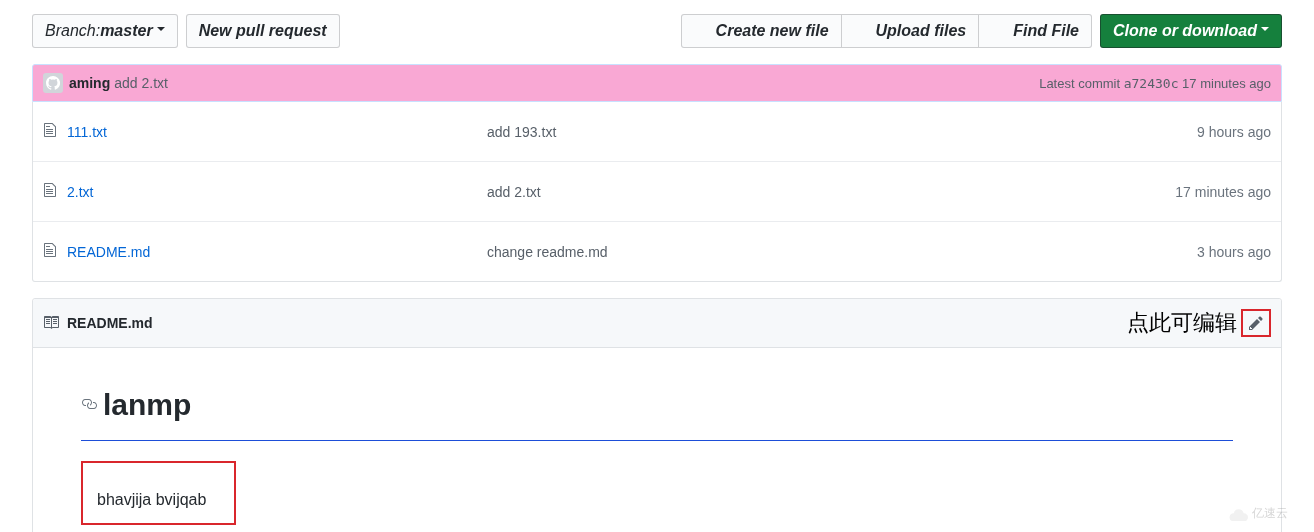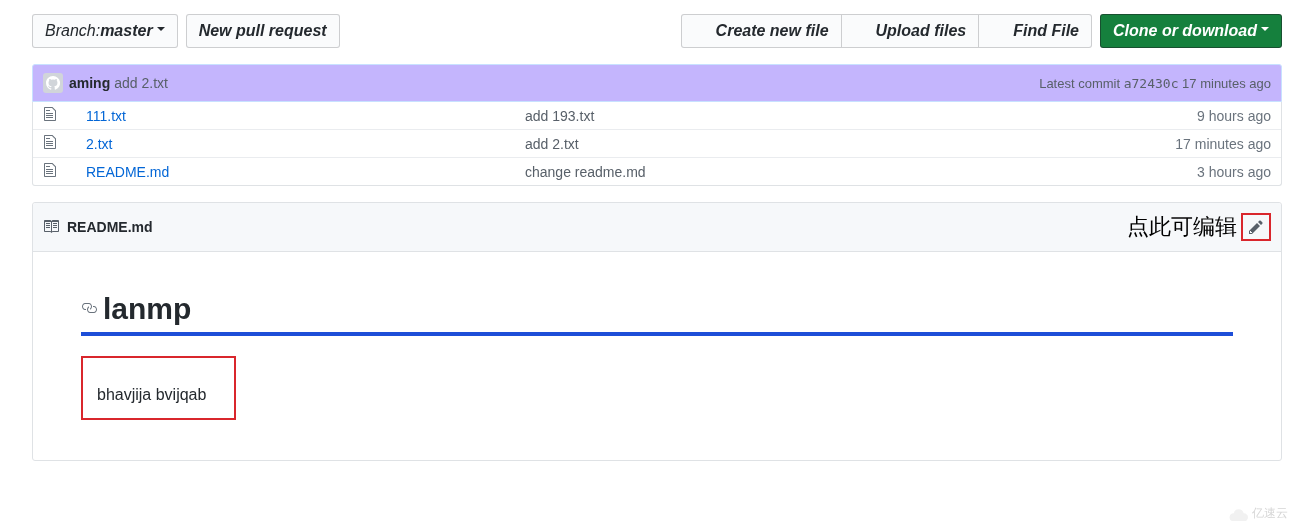--- a/index.html
+++ b/index.html
@@ -11,46 +11,46 @@
     .btn-group .btn:first-child { border-radius: 3px 0 0 3px; margin-left: 0; }
     .btn-group .btn:last-child { border-radius: 0 3px 3px 0; }
     .btn-primary { background: #15803d; color: #fff; border-color: rgba(27,31,35,0.5); align-items: center; }
     .caret { display: inline-block; width: 0; height: 0; border: 4px solid transparent; border-top-color: currentColor; margin-left: 4px; vertical-align: middle; }
     .branch-label { font-weight: 400; }
     .branch-name { font-weight: 600; }
     .spacer { flex: 1; }
     .left-buttons { display: flex; gap: 8px; }
     .right-buttons { display: flex; gap: 8px; }
 
-    .commit-tease { display: flex; align-items: center; padding: 8px 10px; background: #c4b5fd; border: 1px solid #c8e1ff; border-top-left-radius: 3px; border-top-right-radius: 3px; }
+    .commit-tease { display: flex; align-items: center; padding: 8px 10px; background: #f9a8d4; border: 1px solid #c8e1ff; border-top-left-radius: 3px; border-top-right-radius: 3px; }
     .avatar { width: 20px; height: 20px; border-radius: 3px; background: #d1d5da; display: inline-flex; align-items: center; justify-content: center; margin-right: 6px; }
     .avatar svg { fill: #fff; width: 14px; height: 14px; }
     .commit-author { font-weight: 600; margin-right: 4px; }
     .commit-msg { color: #586069; }
     .commit-meta { color: #586069; font-size: 13px; }
     .commit-sha { font-family: SFMono-Regular, Consolas, monospace; color: #586069; }
 
     .file-list { border: 1px solid #dfe2e5; border-top: none; border-bottom-left-radius: 3px; border-bottom-right-radius: 3px; }
-    .file-row { display: flex; align-items: center; padding: 4px 10px; border-top: 1px solid #eaecef; gap: 19px; }
+    .file-row { display: flex; align-items: center; padding: 20px 10px; border-top: 1px solid #eaecef; }
     .file-row:first-child { border-top: none; }
     .file-icon { margin-right: 10px; color: #6a737d; flex-shrink: 0; }
     .file-name { color: #0366d6; width: 420px; }
     .file-name a { color: #0366d6; text-decoration: none; }
     .file-commit { color: #586069; flex: 1; }
     .file-age { color: #6a737d; text-align: right; }
 
     .readme-box { margin-top: 16px; border: 1px solid #dfe2e5; border-radius: 3px; }
     .readme-header { display: flex; align-items: center; padding: 9px 10px; background: #f6f8fa; border-bottom: 1px solid #dfe2e5; border-radius: 3px 3px 0 0; }
     .readme-header .book-icon { margin-right: 8px; color: #586069; }
     .readme-title { font-weight: 600; font-size: 14px; }
     .readme-annot { font-size: 22px; font-family: "Microsoft YaHei", sans-serif; color: #000; margin-right: 4px; }
     .edit-icon-wrap { border: 2px solid #d9262c; padding: 4px 6px; display: flex; align-items: center; }
     .edit-icon-wrap svg { fill: #586069; }
     .readme-body { padding: 40px 48px; }
-    .readme-h1-wrap { display: flex; align-items: center; margin-bottom: 12px; padding-bottom: 6px; border-bottom: 4px solid #1d4ed8; }
+    .readme-h1-wrap { display: flex; align-items: center; margin-bottom: 12px; padding-bottom: 18px; border-bottom: 1px solid #1d4ed8; }
     .anchor-icon { color: #6a737d; margin-right: 6px; }
     .readme-h1 { font-size: 30px; font-weight: 600; }
     .content-box { display: inline-block; border: 2px solid #d9262c; padding: 28px 28px 14px 14px; font-size: 16px; color: #24292e; margin-top: 8px; }
 
     .watermark { position: fixed; right: 26px; bottom: 10px; opacity: 0.35; }
     .watermark-text { font-family: "Microsoft YaHei", sans-serif; font-size: 12px; color: #888; display: flex; align-items: center; gap: 4px; }
   </style>
 </head>
 <body>
 

